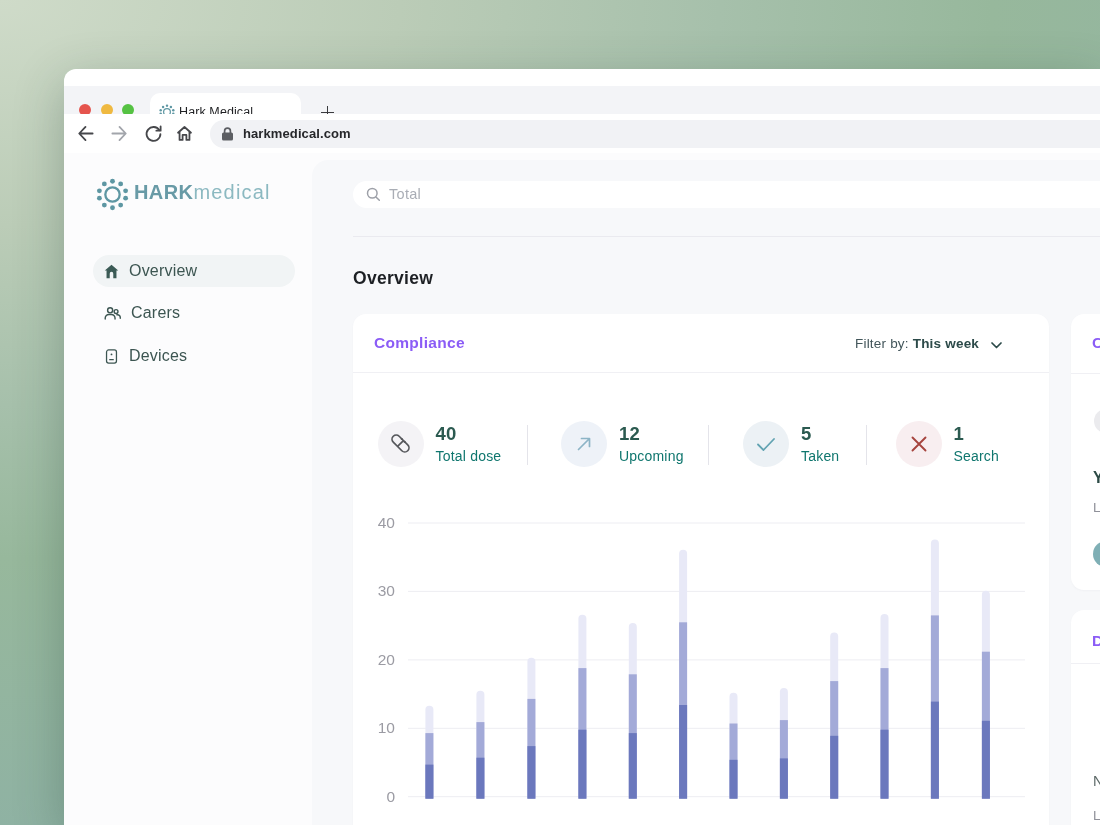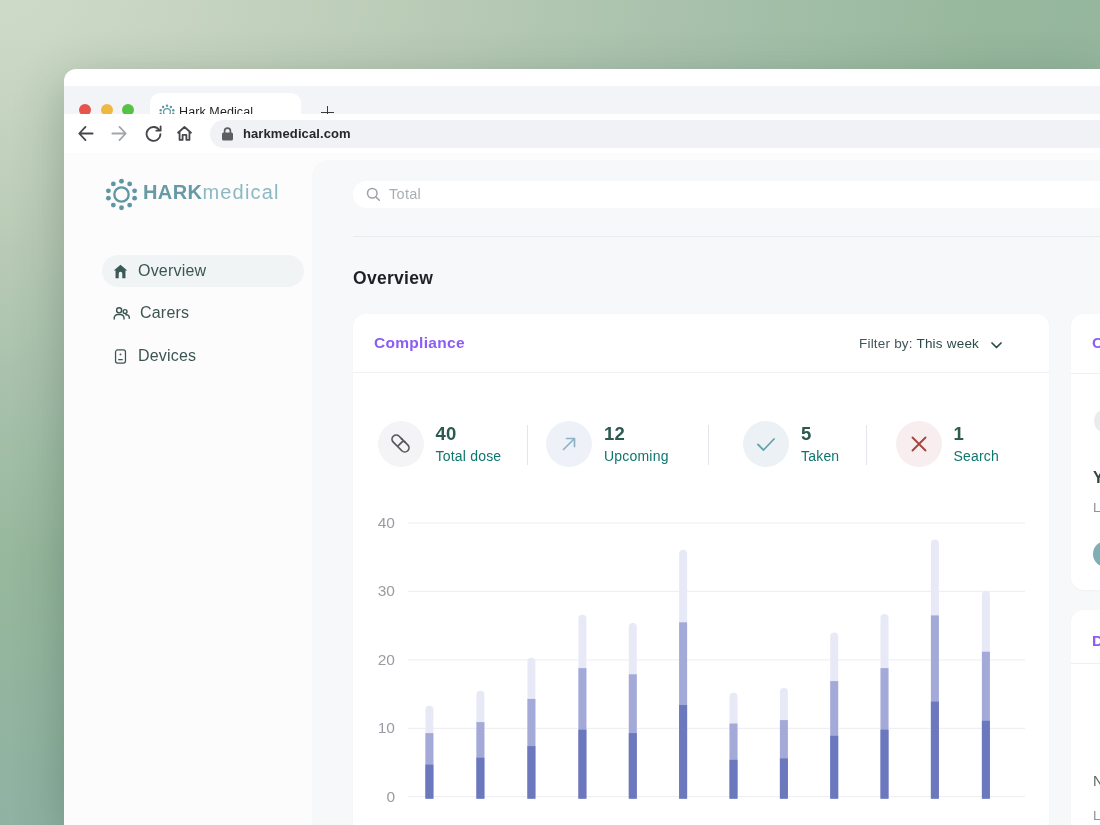--- a/index.html
+++ b/index.html
@@ -32,21 +32,21 @@
 
 .navrow { position:absolute; left:0; top:45px; width:100%; height:39px; background:#fff; }
 .nicon { position:absolute; top:10px; width:19px; height:19px; }
 .urlpill {
   position:absolute; left:146px; top:5.5px; right:-20px; height:28.5px;
   background:#f1f2f5; border-radius:15px; display:flex; align-items:center;
 }
 .urltext { font-size:13px; font-weight:600; color:#26272a; margin-left:33px; letter-spacing:.1px; }
 
 .app { position:absolute; left:0; top:84px; width:100%; bottom:0; background:#fcfcfd; }
-.sidebar { position:absolute; left:13px; top:0; width:248px; height:100%; background:#fcfcfd; }
+.sidebar { position:absolute; left:4px; top:0; width:248px; height:100%; background:#fcfcfd; }
 .logo { position:absolute; left:28px; top:25px; }
 .logotext { position:absolute; left:66px; top:28px; font-size:20px; letter-spacing:.4px; }
 .logotext b { color:#689aa6; font-weight:700; }
 .logotext span { color:#8cb9c1; font-weight:400; letter-spacing:1.2px; }
 .navitem { position:absolute; left:25px; width:202px; height:32px; border-radius:16px;
   display:flex; align-items:center; color:#3c5551; font-size:16px; letter-spacing:.2px; }
 .navitem.active { background:#f1f4f5; }
 .navitem svg { margin-left:10px; margin-right:9px; }
 
 .panel { position:absolute; left:248px; top:7px; right:0; bottom:-10px;
@@ -59,21 +59,21 @@
   color:#1d2024; letter-spacing:.3px; }
 
 .card { position:absolute; background:#fff; border-radius:13px; box-shadow:0 1px 2px rgba(120,120,140,.05); }
 .card1 { left:41px; top:153.5px; width:696px; height:700px; }
 .card2 { left:759px; top:153.5px; width:320px; height:276px; }
 .card3 { left:759px; top:450px; width:320px; height:400px; }
 .cardtitle { position:absolute; left:21px; top:20px; font-size:15.5px; font-weight:700;
   color:#8b5cf6; letter-spacing:.3px; }
 .carddiv { position:absolute; left:0; right:0; top:58px; height:1px; background:#f0f0f4; }
 .filter { position:absolute; right:47px; top:22px; font-size:13.5px; color:#42555a; letter-spacing:.2px;}
-.filter b { color:#2c4a49; font-weight:400;text-align:right; }
+.filter b { color:#2c4a49; font-weight:700;text-align:right; }
 
 .stat { position:absolute; top:107px; }
 .statcircle { width:46px; height:46px; border-radius:50%; display:flex; align-items:center; justify-content:center; }
 .statnum { position:absolute; top:2.5px; font-size:18.5px; font-weight:700; color:#2b5a50; letter-spacing:.2px;}
 .statlbl { position:absolute; top:27px; font-size:14px; color:#0f766e; white-space:nowrap; letter-spacing:.2px;}
 .statsep { position:absolute; top:111px; width:1px; height:40px; background:#e4e4ea; }
 </style>
 </head>
 <body>
 <div class="window">
@@ -193,21 +193,21 @@
                   <path d="M8.3 12 h7.4"></path>
                 </g>
                 <circle cx="13.1" cy="8" r=".95" fill="#55575b"></circle>
                 <circle cx="15.7" cy="10.6" r=".95" fill="#55575b"></circle>
               </svg>
           </div>
           <div class="statnum" style="left:58px">40</div>
           <div class="statlbl" style="left:58px">Total dose</div>
         </div>
         <div class="statsep" style="left:174px"></div>
-        <div class="stat" style="left:193px">
+        <div class="stat" style="left:208px">
           <div class="statcircle" style="background:#eef2f8">
             <svg width="22" height="22" viewBox="0 0 22 22">
                 <path d="M5.5 16.5 L16 6 M8.5 5.5 H16.5 V13.5" fill="none" stroke="#8cb4c6" stroke-width="1.7" stroke-linecap="round" stroke-linejoin="round"></path>
               </svg>
           </div>
           <div class="statnum" style="left:58px">12</div>
           <div class="statlbl" style="left:58px">Upcoming</div>
         </div>
         <div class="statsep" style="left:355px"></div>
         <div class="stat" style="left:390px">

